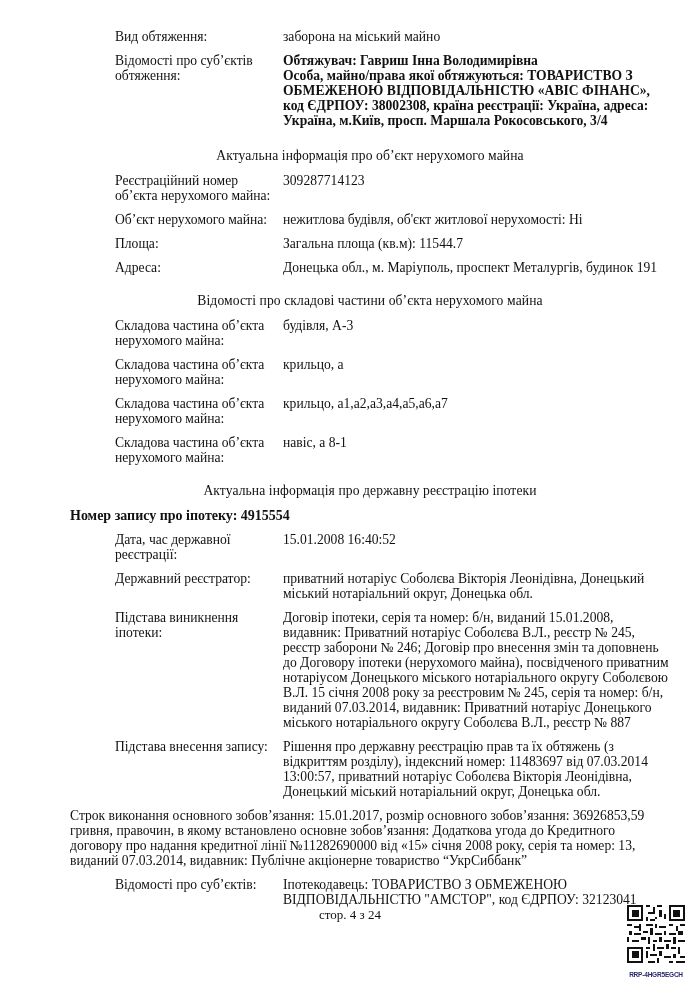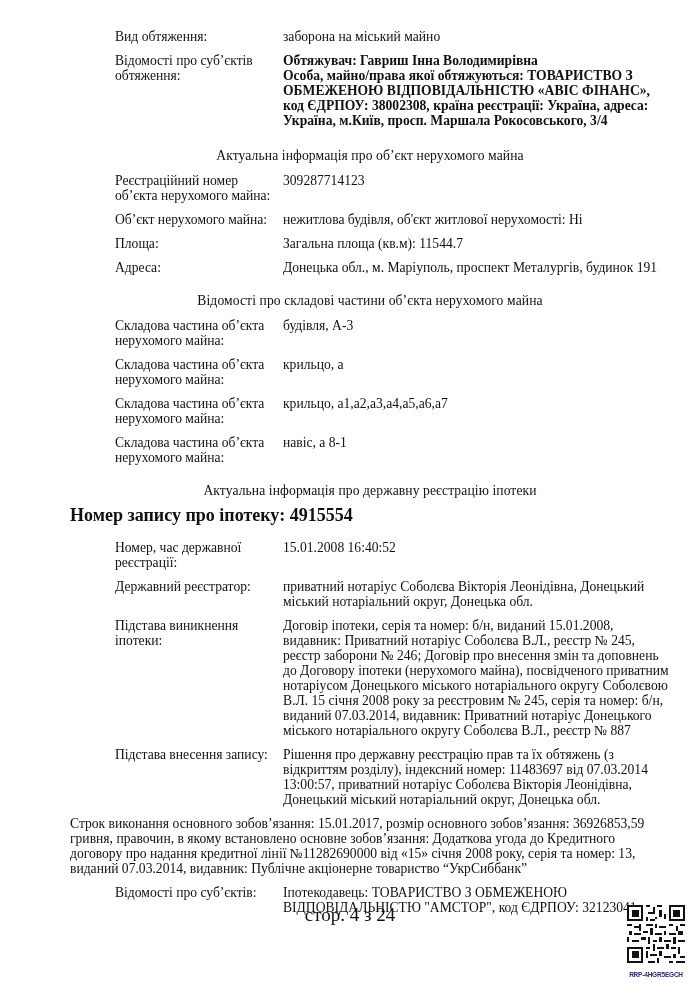--- a/index.html
+++ b/index.html
@@ -9,25 +9,25 @@
       color: #111111; font-size: 13.6px; line-height: 15px;
     }
     .page { position: absolute; left: 70px; top: 29px; width: 600px; }
     .row { display: flex; margin-bottom: 9px; }
     .label { width: 168px; flex: 0 0 168px; margin-left: 45px; }
     .value { flex: 1; padding-right: 0; }
     .section-title {
       text-align: center; font-weight: normal; margin: 18px 0 10px 0;
       letter-spacing: 0.1px;
     }
-    .record-number { font-weight: bold; margin: 0 0 17px 0; font-size: 18px; }
+    .record-number { font-weight: bold; margin: 0 0 9px 0; font-size: 14px; }
     .value .line { display: block; font-weight: bold; }
     .footer {
       position: absolute; left: 0; width: 700px; top: 907px;
-      text-align: center; font-size: 19px;
+      text-align: center; font-size: 13px;
     }
     .qr {
       position: absolute; left: 627px; top: 905px; width: 58px; height: 58px;
     }
     .qr-code {
       position: absolute; left: 618px; top: 967px; width: 76px;
       text-align: center; font-size: 6.5px; font-weight: bold; color: #2a2a6a;
       font-family: "Liberation Sans", sans-serif; letter-spacing: -0.2px;
     }
   </style>
@@ -80,21 +80,21 @@
     <div class="value">крильцо, а1,а2,а3,а4,а5,а6,а7</div>
   </div>
   <div class="row">
     <div class="label">Складова частина об’єкта нерухомого майна:</div>
     <div class="value">навіс, а 8-1</div>
   </div>
 
   <div class="section-title">Актуальна інформація про державну реєстрацію іпотеки</div>
   <div class="record-number">Номер запису про іпотеку: 4915554</div>
   <div class="row">
-    <div class="label">Номер, час державної реєстрації:</div>
+    <div class="label">Дата, час державної реєстрації:</div>
     <div class="value">15.01.2008 16:40:52</div>
   </div>
   <div class="row">
     <div class="label">Державний реєстратор:</div>
     <div class="value">приватний нотаріус Соболєва Вікторія Леонідівна, Донецький міський нотаріальний округ, Донецька обл.</div>
   </div>
   <div class="row">
     <div class="label">Підстава виникнення іпотеки:</div>
     <div class="value">Договір іпотеки, серія та номер: б/н, виданий 15.01.2008, видавник: Приватний нотаріус Соболєва В.Л., реєстр № 245, реєстр заборони № 246; Договір про внесення змін та доповнень до  Договору іпотеки (нерухомого майна), посвідченого приватним нотаріусом Донецького міського нотаріального округу Соболєвою В.Л. 15 січня 2008 року за реєстровим № 245, серія та номер: б/н, виданий 07.03.2014, видавник: Приватний нотаріус Донецького міського нотаріального округу Соболєва В.Л., реєстр № 887</div>
   </div>

